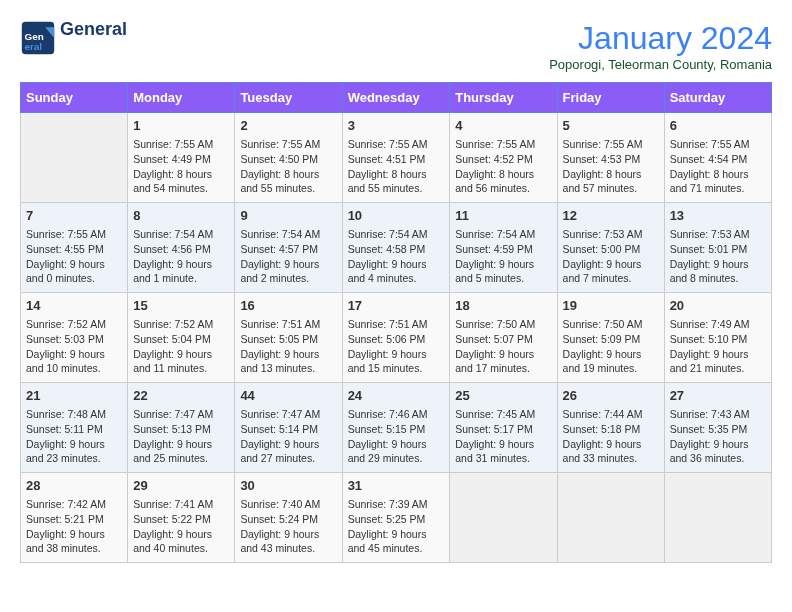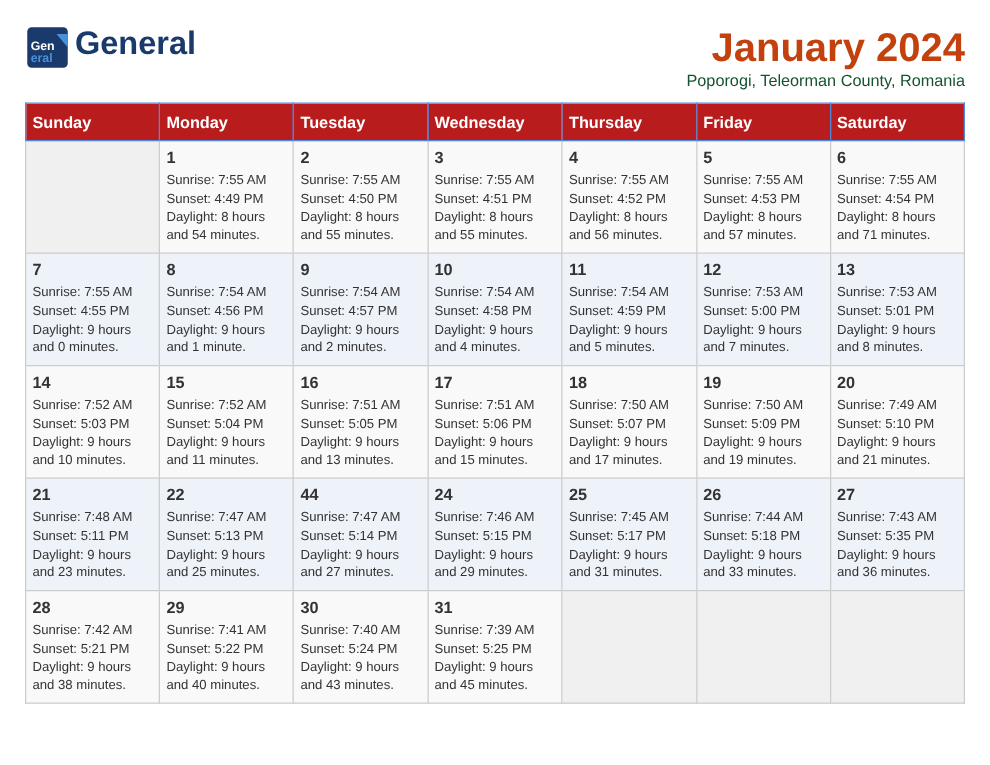--- a/index.html
+++ b/index.html
@@ -22,34 +22,34 @@
     .logo-icon {
       width: 36px;
       height: 36px;
       margin-right: 4px;
     }
     .title-block {
       text-align: right;
     }
     .month-year {
       font-size: 32px;
-      font-weight: bold;
-      color: #c2410c;
+      font-weight: normal;
+      color: #3b82f6;
     }
     .location {
       font-size: 13px;
       color: #14532d;
     }
     table {
       width: 100%;
       border-collapse: collapse;
       font-size: 11px;
     }
     thead tr th {
-      background-color: #b91c1c;
+      background-color: #8b5cf6;
       color: #fff;
       padding: 7px 5px;
       text-align: left;
       font-size: 13px;
       font-weight: bold;
       border: 1px solid #5588dd;
     }
     tbody tr td {
       border: 1px solid #ccc;
       vertical-align: top;
@@ -81,21 +81,21 @@
 
 <div class="header">
   <div class="logo">
     <svg class="logo-icon" viewBox="0 0 40 40">
       <rect x="2" y="2" width="36" height="36" rx="4" fill="#1a3a6c"></rect>
       <text x="5" y="22" font-size="11" fill="white" font-weight="bold" font-family="Arial">Gen</text>
       <text x="5" y="33" font-size="11" fill="#4a90d9" font-weight="bold" font-family="Arial">eral</text>
       <polygon points="28,8 38,8 38,20" fill="#4a90d9"></polygon>
     </svg>
     <div>
-      <div style="font-size:26px;font-weight:bold;color:#1a3a6c;line-height:1.1">General</div>
+      <div style="font-size:18px;font-weight:bold;color:#1a3a6c;line-height:1.1">General</div>
     </div>
   </div>
   <div class="title-block">
     <div class="month-year">January 2024</div>
     <div class="location">Poporogi, Teleorman County, Romania</div>
   </div>
 </div>
 
 <table>
   <thead>

